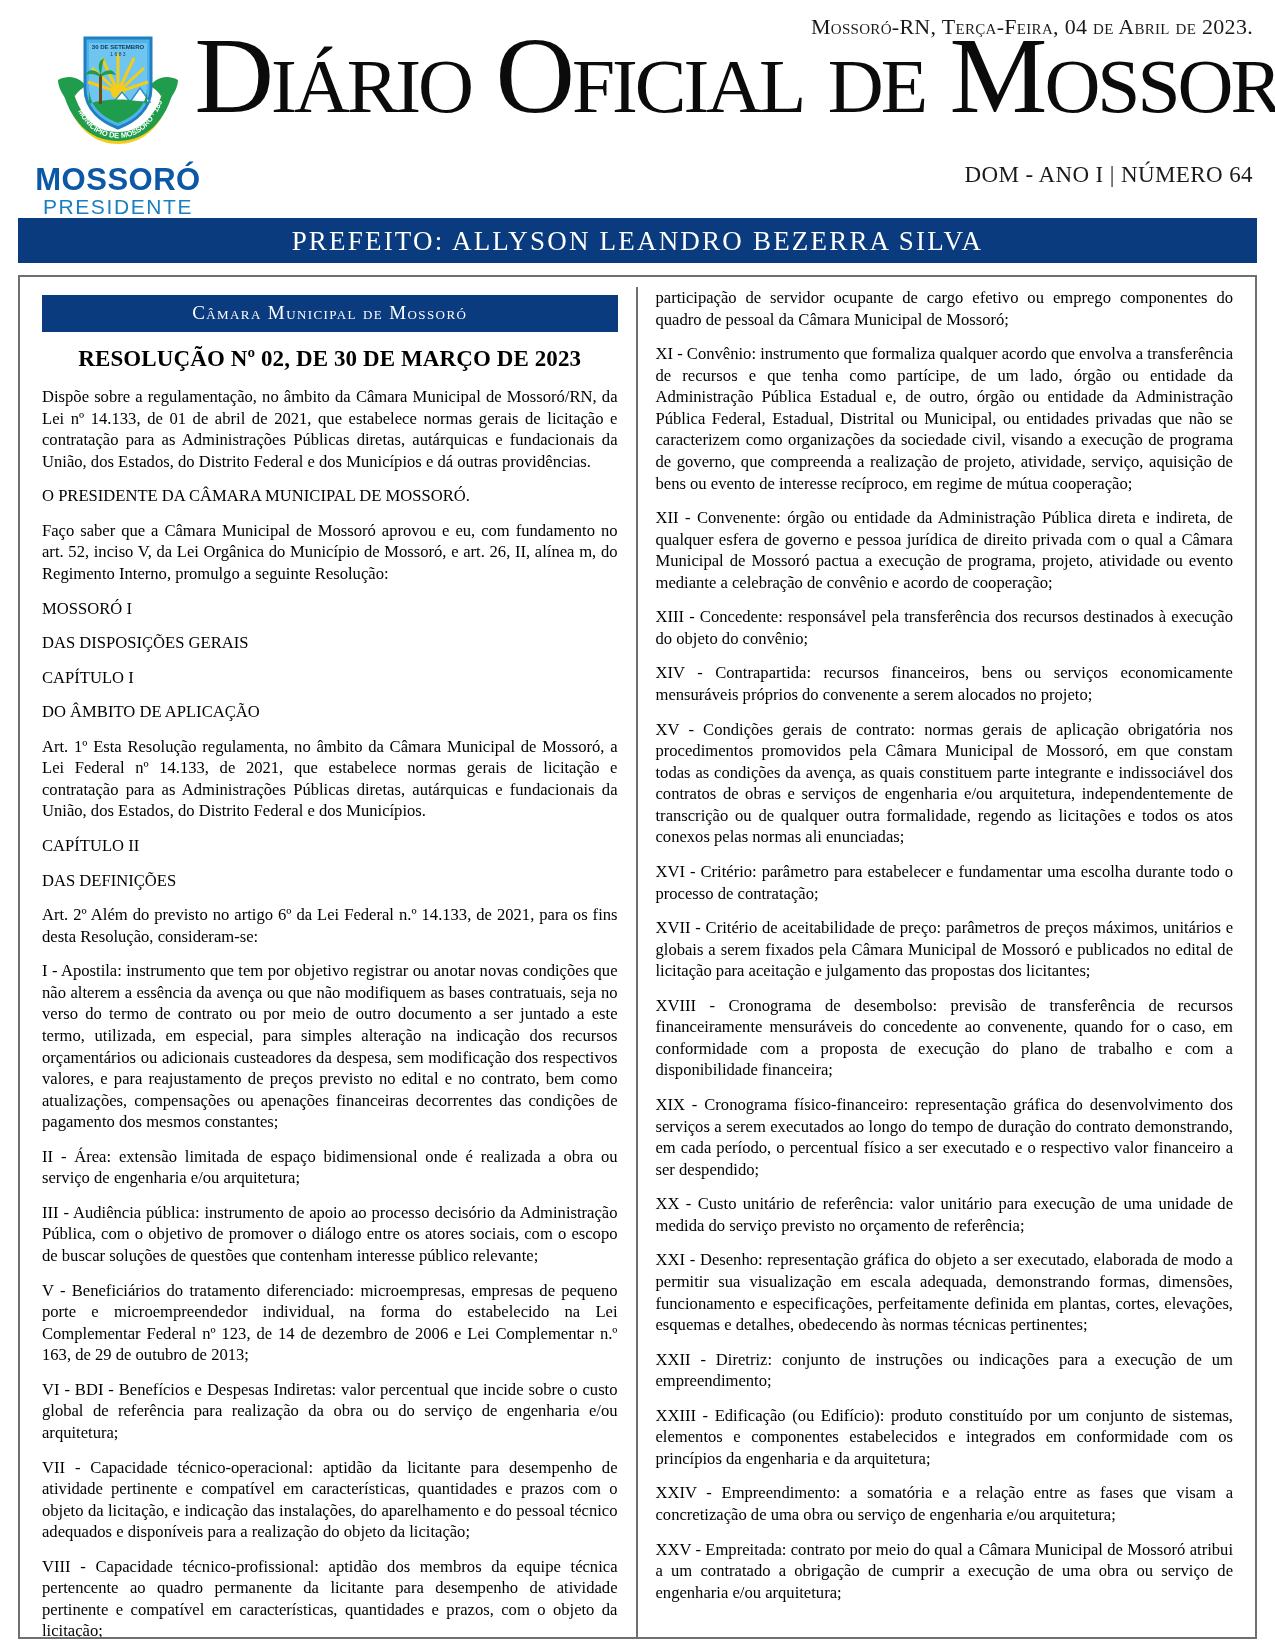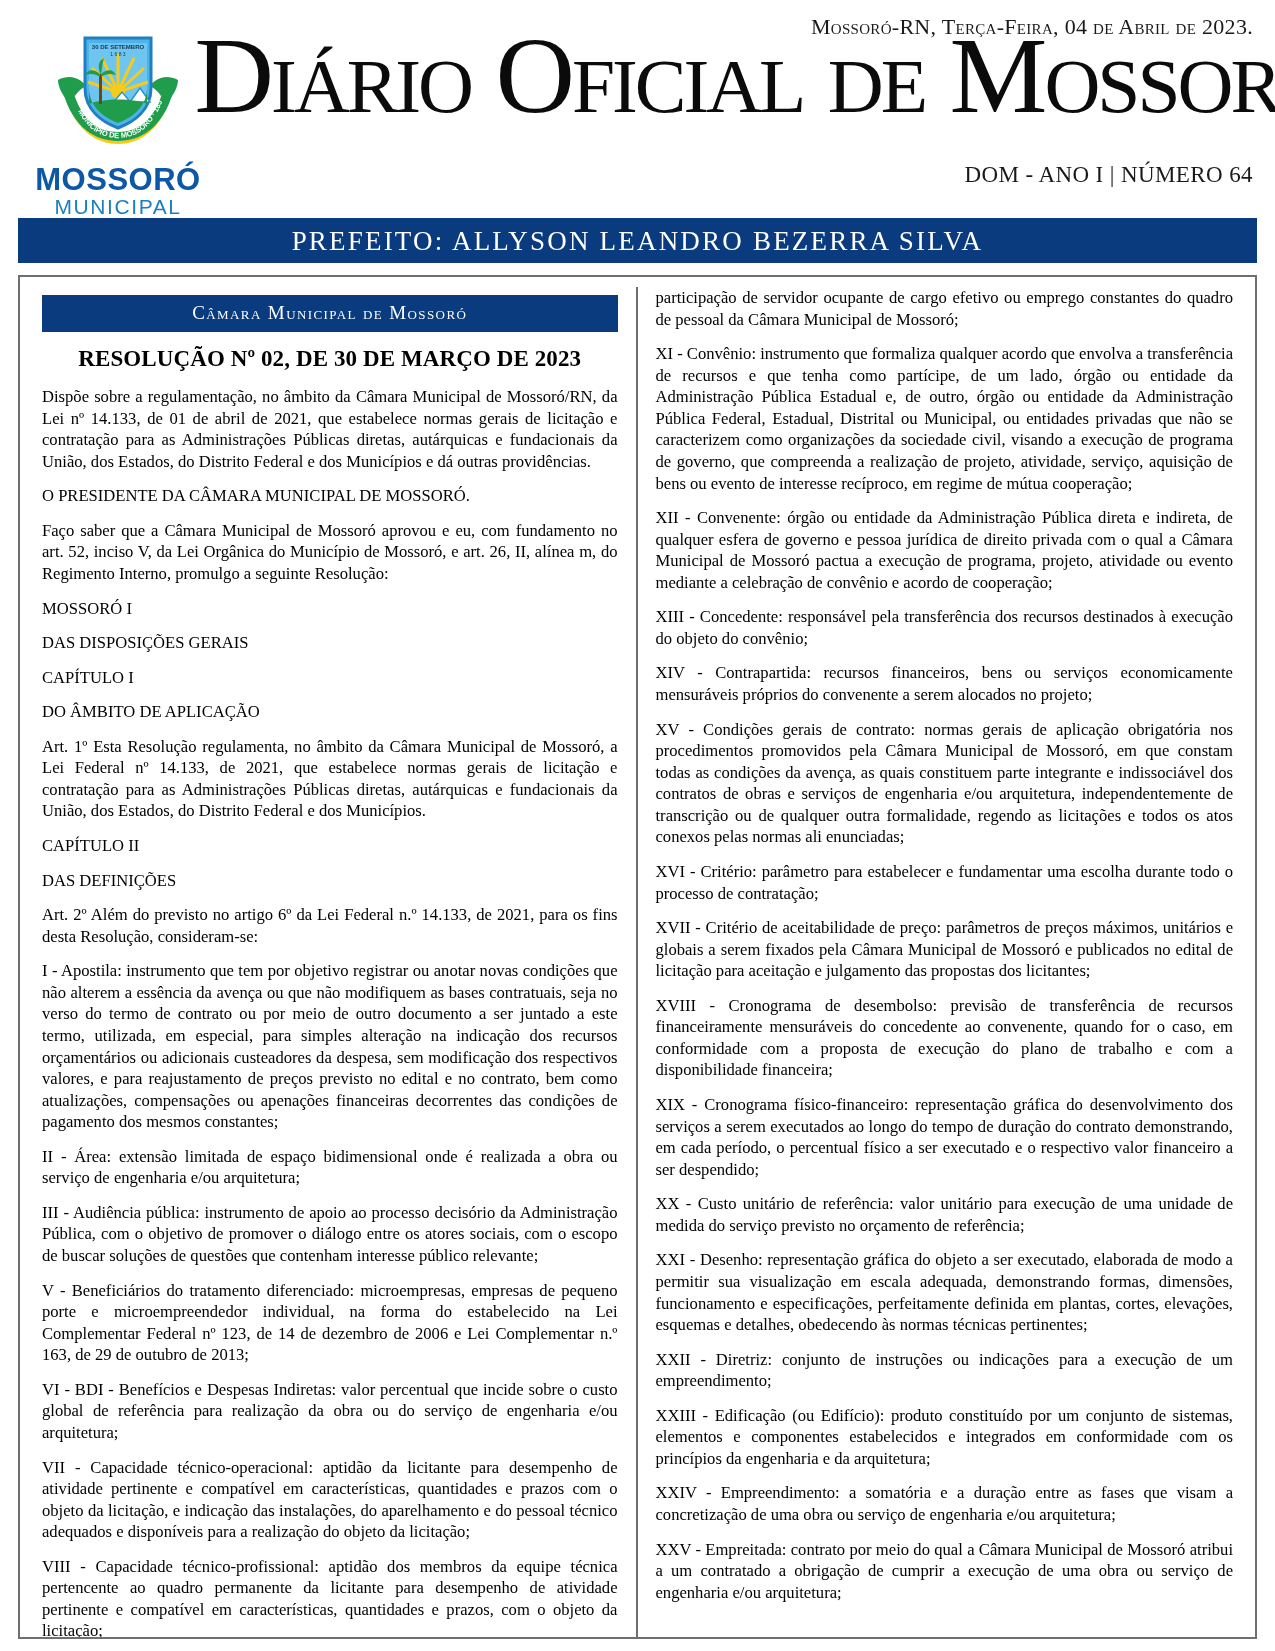--- a/index.html
+++ b/index.html
@@ -183,21 +183,21 @@
         <text x="66" y="21" text-anchor="middle" font-family="Liberation Sans, sans-serif" font-size="6" font-weight="bold" fill="#123c63">30 DE SETEMBRO</text>
         <text x="66" y="28" text-anchor="middle" font-family="Liberation Sans, sans-serif" font-size="5" fill="#123c63">1 6 8 3</text>
 
         <path id="ribpath" d="M22 74 C32 100 48 110 66 110 C84 110 100 100 110 74" fill="none"></path>
         <text font-family="Liberation Sans, sans-serif" font-size="7.5" font-weight="bold" fill="#ffffff">
           <textPath href="#ribpath" startOffset="8%">MUNICÍPIO DE MOSSORÓ · 1851 ·</textPath>
         </text>
       </svg>
     </span>
     <div class="crest-word">MOSSORÓ</div>
-    <div class="crest-sub">MUNICIPAL</div>
+    <div class="crest-sub">PRESIDENTE</div>
   </div>
 
   <div class="wordmark">Diário Oficial de Mossoró</div>
 
   <div class="issueline">DOM - ANO I | NÚMERO 64</div>
 </div>
 
 <div class="prefeito-bar">PREFEITO: ALLYSON LEANDRO BEZERRA SILVA</div>
 
 <div class="frame">
@@ -222,32 +222,32 @@
         <p class="body">III - Audiência pública: instrumento de apoio ao processo decisório da Administração Pública, com o objetivo de promover o diálogo entre os atores sociais, com o escopo de buscar soluções de questões que contenham interesse público relevante;</p>
         <p class="body">V - Beneficiários do tratamento diferenciado: microempresas, empresas de pequeno porte e microempreendedor individual, na forma do estabelecido na Lei Complementar Federal nº 123, de 14 de dezembro de 2006 e Lei Complementar n.º 163, de 29 de outubro de 2013;</p>
         <p class="body">VI - BDI - Benefícios e Despesas Indiretas: valor percentual que incide sobre o custo global de referência para realização da obra ou do serviço de engenharia e/ou arquitetura;</p>
         <p class="body">VII - Capacidade técnico-operacional: aptidão da licitante para desempenho de atividade pertinente e compatível em características, quantidades e prazos com o objeto da licitação, e indicação das instalações, do aparelhamento e do pessoal técnico adequados e disponíveis para a realização do objeto da licitação;</p>
         <p class="body">VIII - Capacidade técnico-profissional: aptidão dos membros da equipe técnica pertencente ao quadro permanente da licitante para desempenho de atividade pertinente e compatível em características, quantidades e prazos, com o objeto da licitação;</p>
       </div>
   </div>
 
   <div class="col col-right">
     <div id="right-body">
-        <p class="body">participação de servidor ocupante de cargo efetivo ou emprego constantes do quadro de pessoal da Câmara Municipal de Mossoró;</p>
+        <p class="body">participação de servidor ocupante de cargo efetivo ou emprego componentes do quadro de pessoal da Câmara Municipal de Mossoró;</p>
         <p class="body">XI - Convênio: instrumento que formaliza qualquer acordo que envolva a transferência de recursos e que tenha como partícipe, de um lado, órgão ou entidade da Administração Pública Estadual e, de outro, órgão ou entidade da Administração Pública Federal, Estadual, Distrital ou Municipal, ou entidades privadas que não se caracterizem como organizações da sociedade civil, visando a execução de programa de governo, que compreenda a realização de projeto, atividade, serviço, aquisição de bens ou evento de interesse recíproco, em regime de mútua cooperação;</p>
         <p class="body">XII - Convenente: órgão ou entidade da Administração Pública direta e indireta, de qualquer esfera de governo e pessoa jurídica de direito privada com o qual a Câmara Municipal de Mossoró pactua a execução de programa, projeto, atividade ou evento mediante a celebração de convênio e acordo de cooperação;</p>
         <p class="body">XIII - Concedente: responsável pela transferência dos recursos destinados à execução do objeto do convênio;</p>
         <p class="body">XIV - Contrapartida: recursos financeiros, bens ou serviços economicamente mensuráveis próprios do convenente a serem alocados no projeto;</p>
         <p class="body">XV - Condições gerais de contrato: normas gerais de aplicação obrigatória nos procedimentos promovidos pela Câmara Municipal de Mossoró, em que constam todas as condições da avença, as quais constituem parte integrante e indissociável dos  contratos de obras e serviços de engenharia e/ou arquitetura, independentemente de transcrição ou de qualquer outra formalidade, regendo as licitações e todos os atos conexos pelas normas ali enunciadas;</p>
         <p class="body">XVI - Critério: parâmetro para estabelecer e fundamentar uma escolha durante todo o processo de contratação;</p>
         <p class="body">XVII - Critério de aceitabilidade de preço: parâmetros de preços máximos, unitários e globais a serem fixados pela Câmara Municipal de Mossoró e publicados no  edital de licitação para aceitação e julgamento das propostas dos licitantes;</p>
         <p class="body">XVIII - Cronograma de desembolso: previsão de transferência de recursos financeiramente mensuráveis do concedente ao convenente, quando for o caso, em conformidade com a proposta de execução do plano de trabalho e com a disponibilidade financeira;</p>
         <p class="body">XIX - Cronograma físico-financeiro: representação gráfica do desenvolvimento dos serviços a serem executados ao longo do tempo de duração do contrato demonstrando, em cada período, o percentual físico a ser executado e o respectivo  valor financeiro a ser despendido;</p>
         <p class="body">XX - Custo unitário de referência: valor unitário para execução de uma unidade de medida do serviço previsto no orçamento de referência;</p>
         <p class="body">XXI - Desenho: representação gráfica do objeto a ser executado, elaborada de modo a permitir sua visualização em escala adequada, demonstrando formas, dimensões, funcionamento e especificações, perfeitamente definida em plantas, cortes, elevações, esquemas e detalhes, obedecendo às normas técnicas pertinentes;</p>
         <p class="body">XXII - Diretriz: conjunto de instruções ou indicações para a execução de um empreendimento;</p>
         <p class="body">XXIII - Edificação (ou Edifício): produto constituído por um conjunto de sistemas, elementos e componentes estabelecidos e integrados em conformidade com os princípios da engenharia e da arquitetura;</p>
-        <p class="body">XXIV - Empreendimento: a somatória e a duração entre as fases que visam a concretização de uma obra ou serviço de engenharia e/ou arquitetura;</p>
+        <p class="body">XXIV - Empreendimento: a somatória e a relação entre as fases que visam a concretização de uma obra ou serviço de engenharia e/ou arquitetura;</p>
         <p class="body">XXV - Empreitada: contrato por meio do qual a Câmara Municipal de Mossoró atribui a um contratado a obrigação de cumprir a execução de uma obra ou serviço de engenharia e/ou arquitetura;</p>
       </div>
   </div>
 
 </div>
 
 </body></html>

